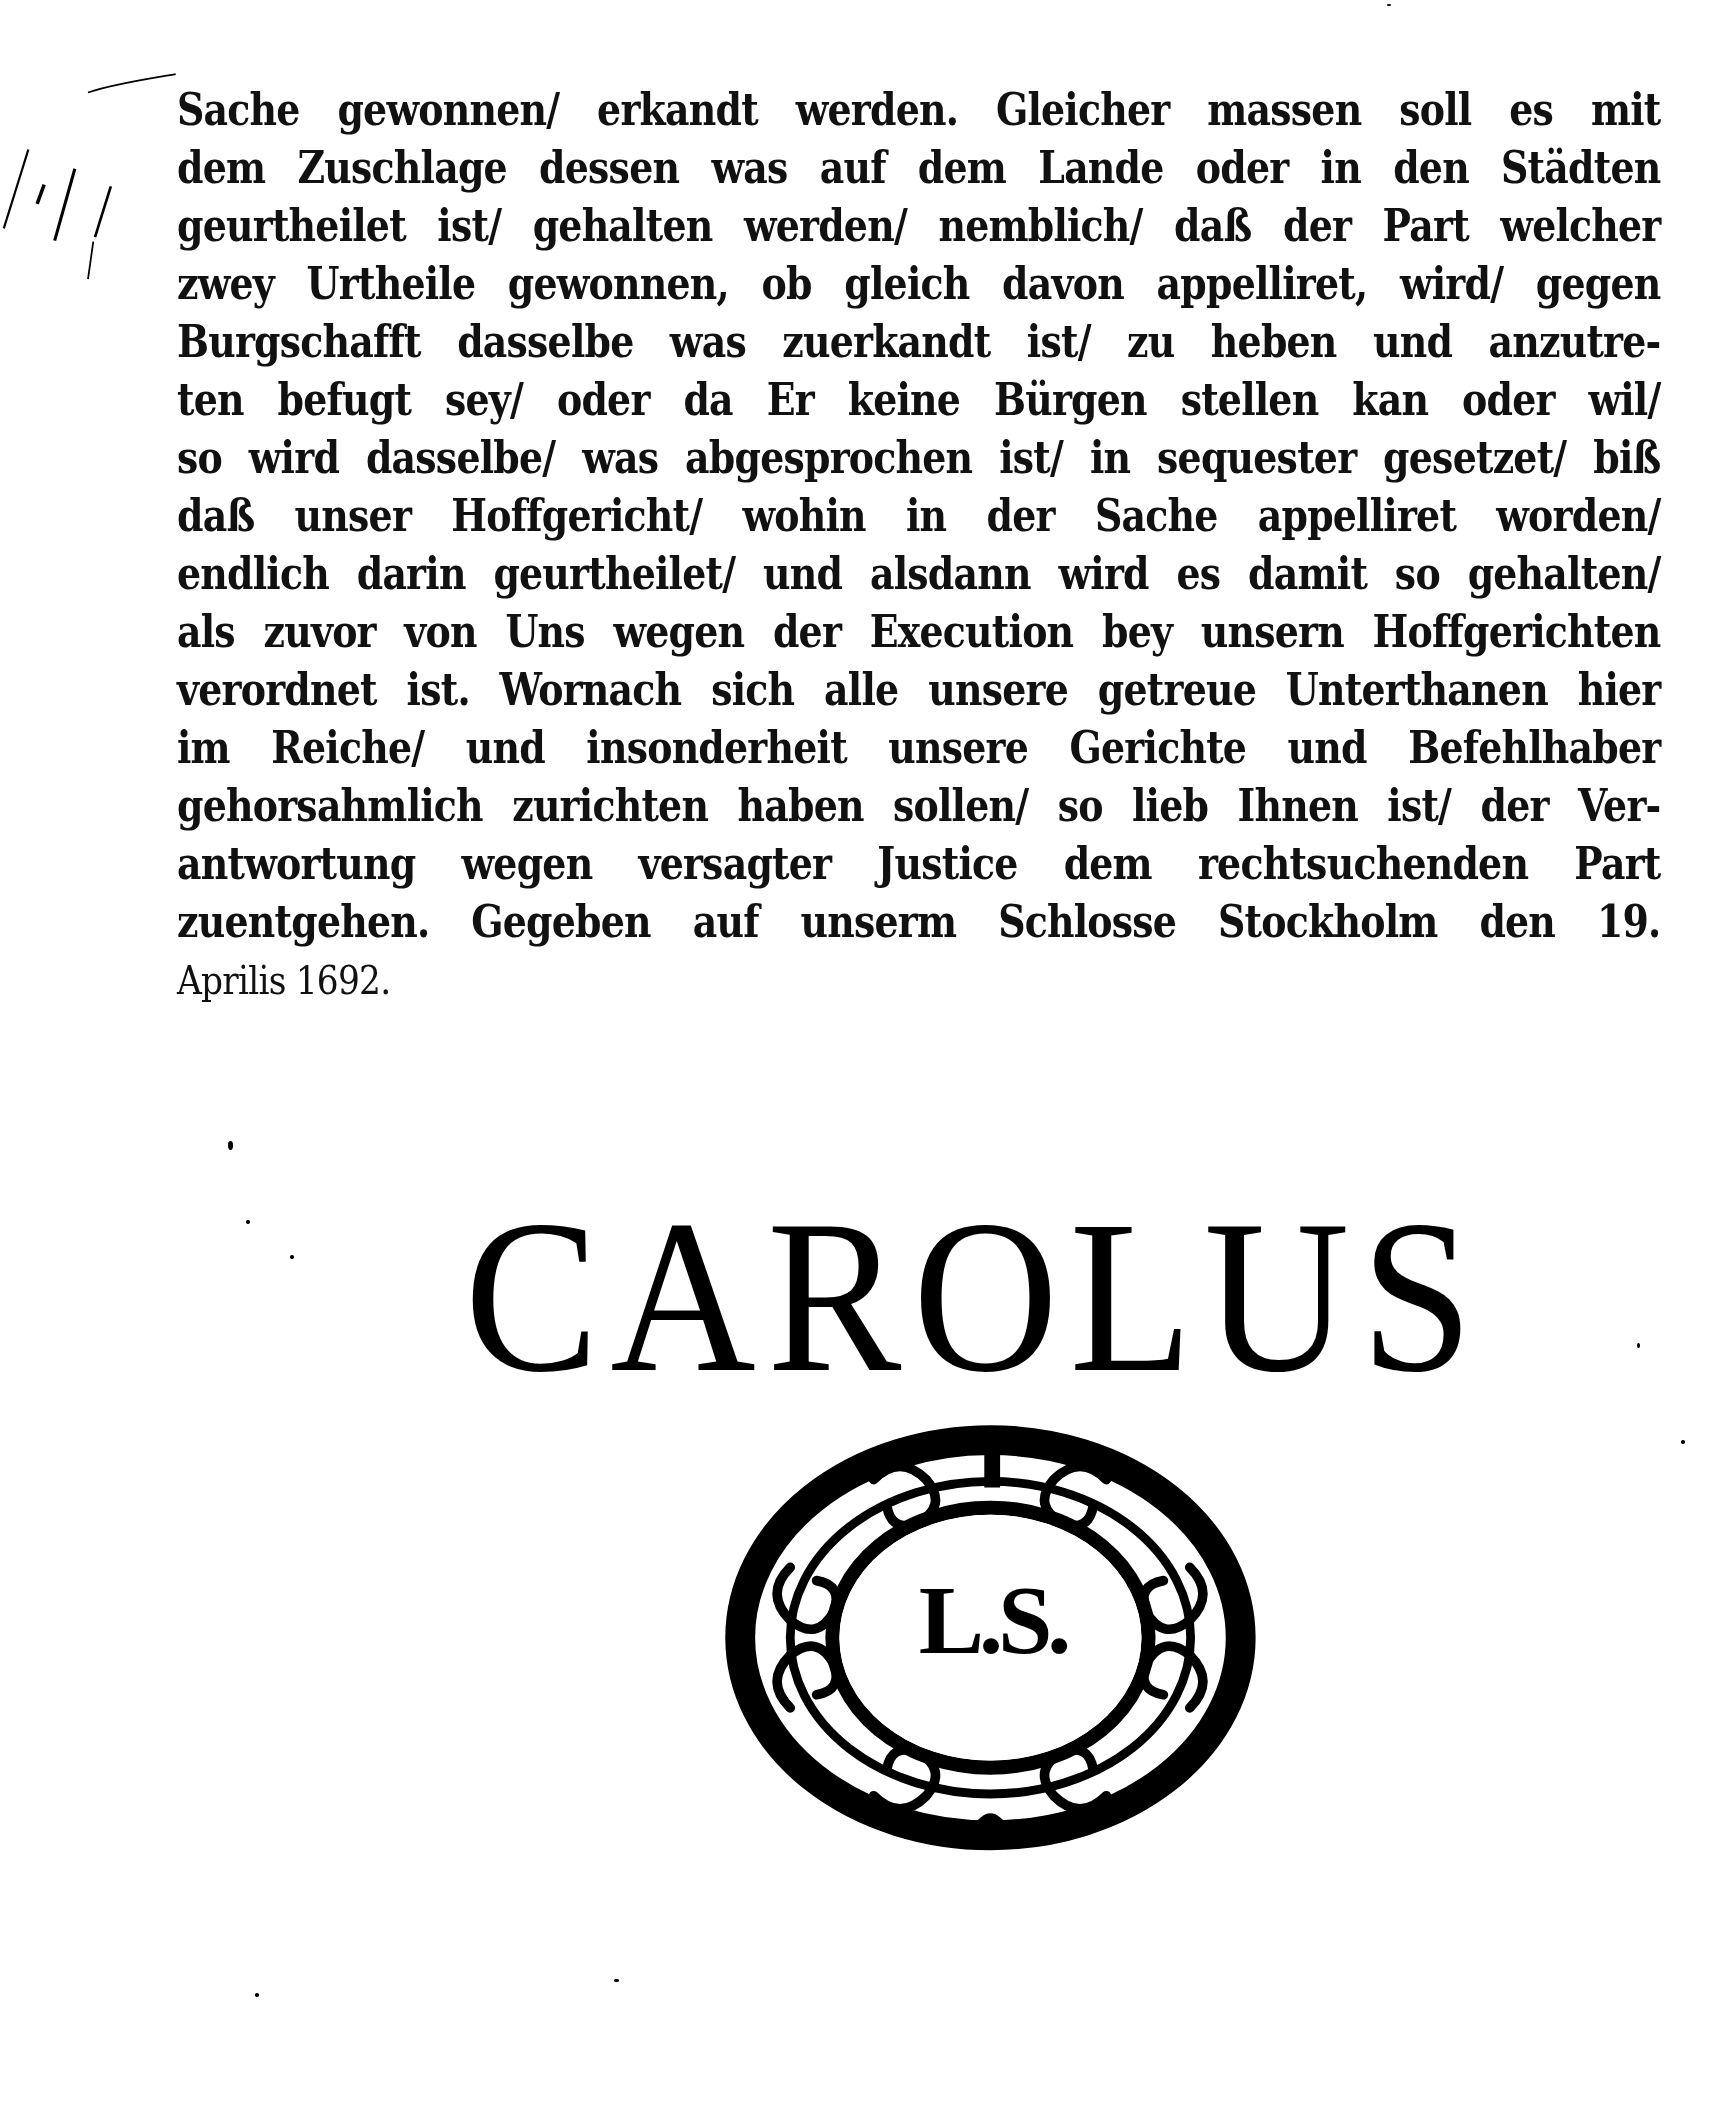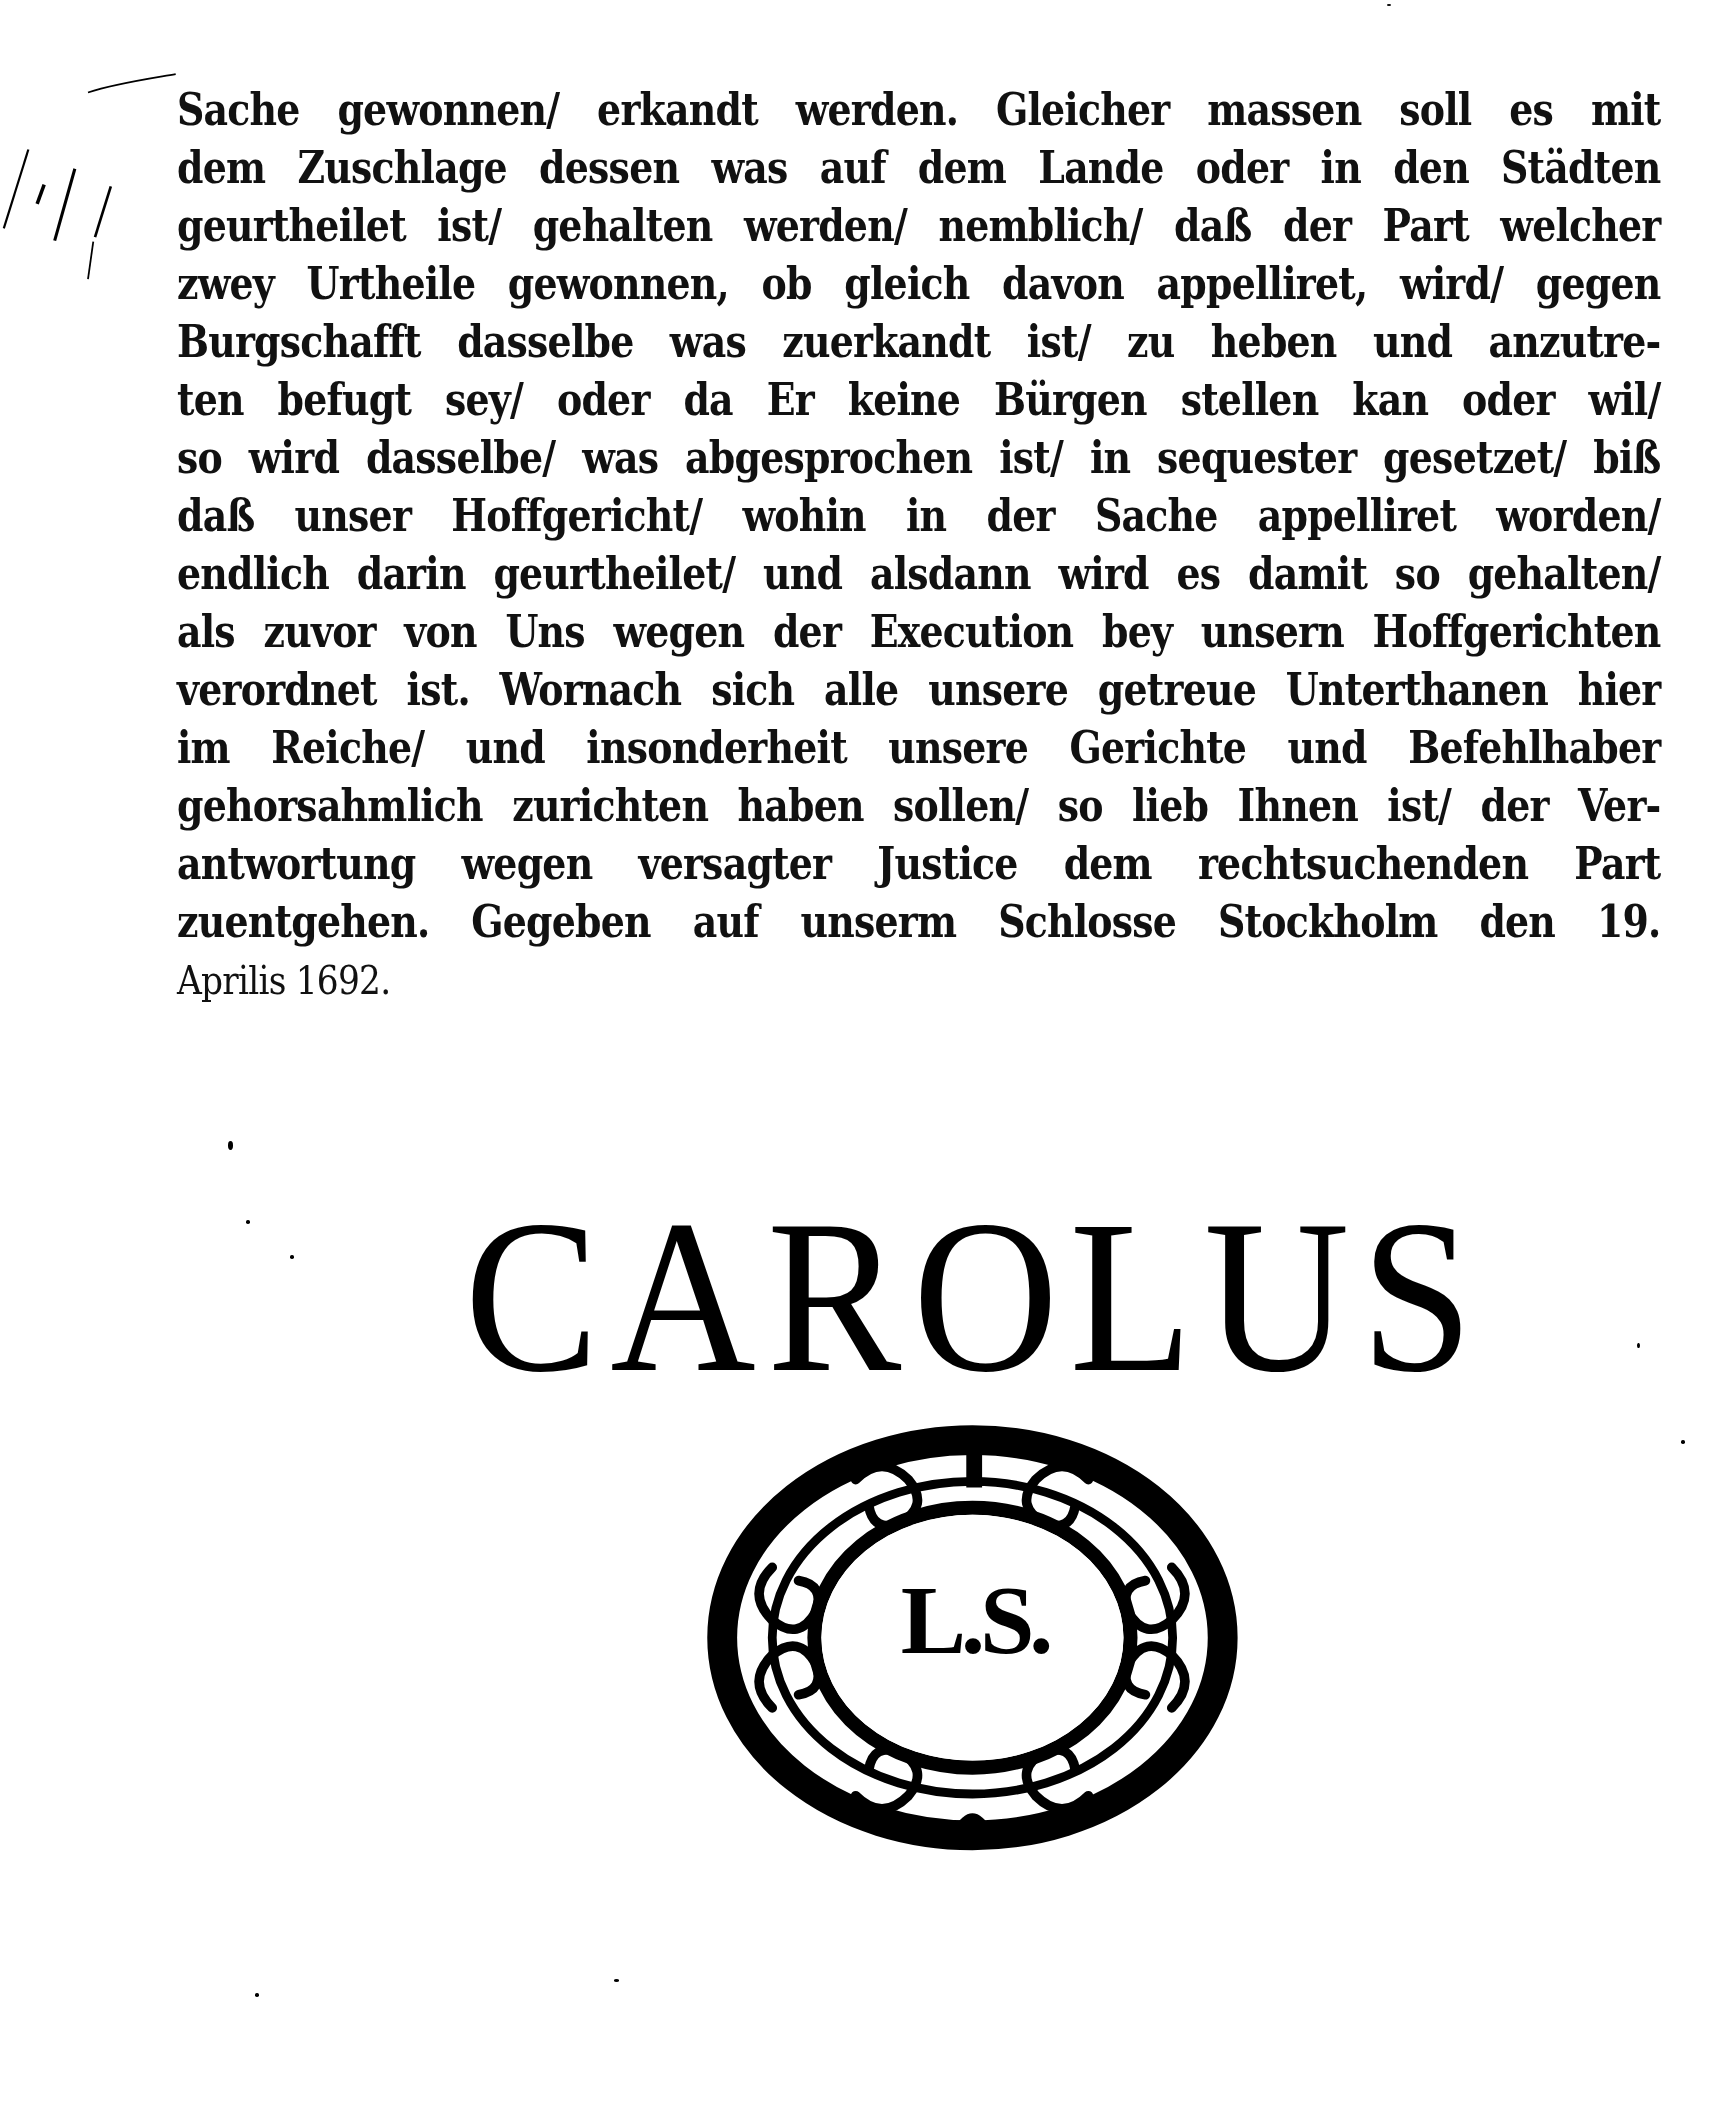--- a/index.html
+++ b/index.html
@@ -65,21 +65,21 @@
       font-size: 219px;
       line-height: 184px;
       letter-spacing: 12.3px;
       text-align: center;
       transform: scaleX(0.92);
       transform-origin: center;
       color: #000;
     }
     .seal {
       position: absolute;
-      left: 702px;
+      left: 720px;
       top: 1418px;
       width: 540px;
       height: 435px;
     }
     .seal svg {
       width: 100%;
       height: 100%;
     }
     .seal-label {
       position: absolute;

